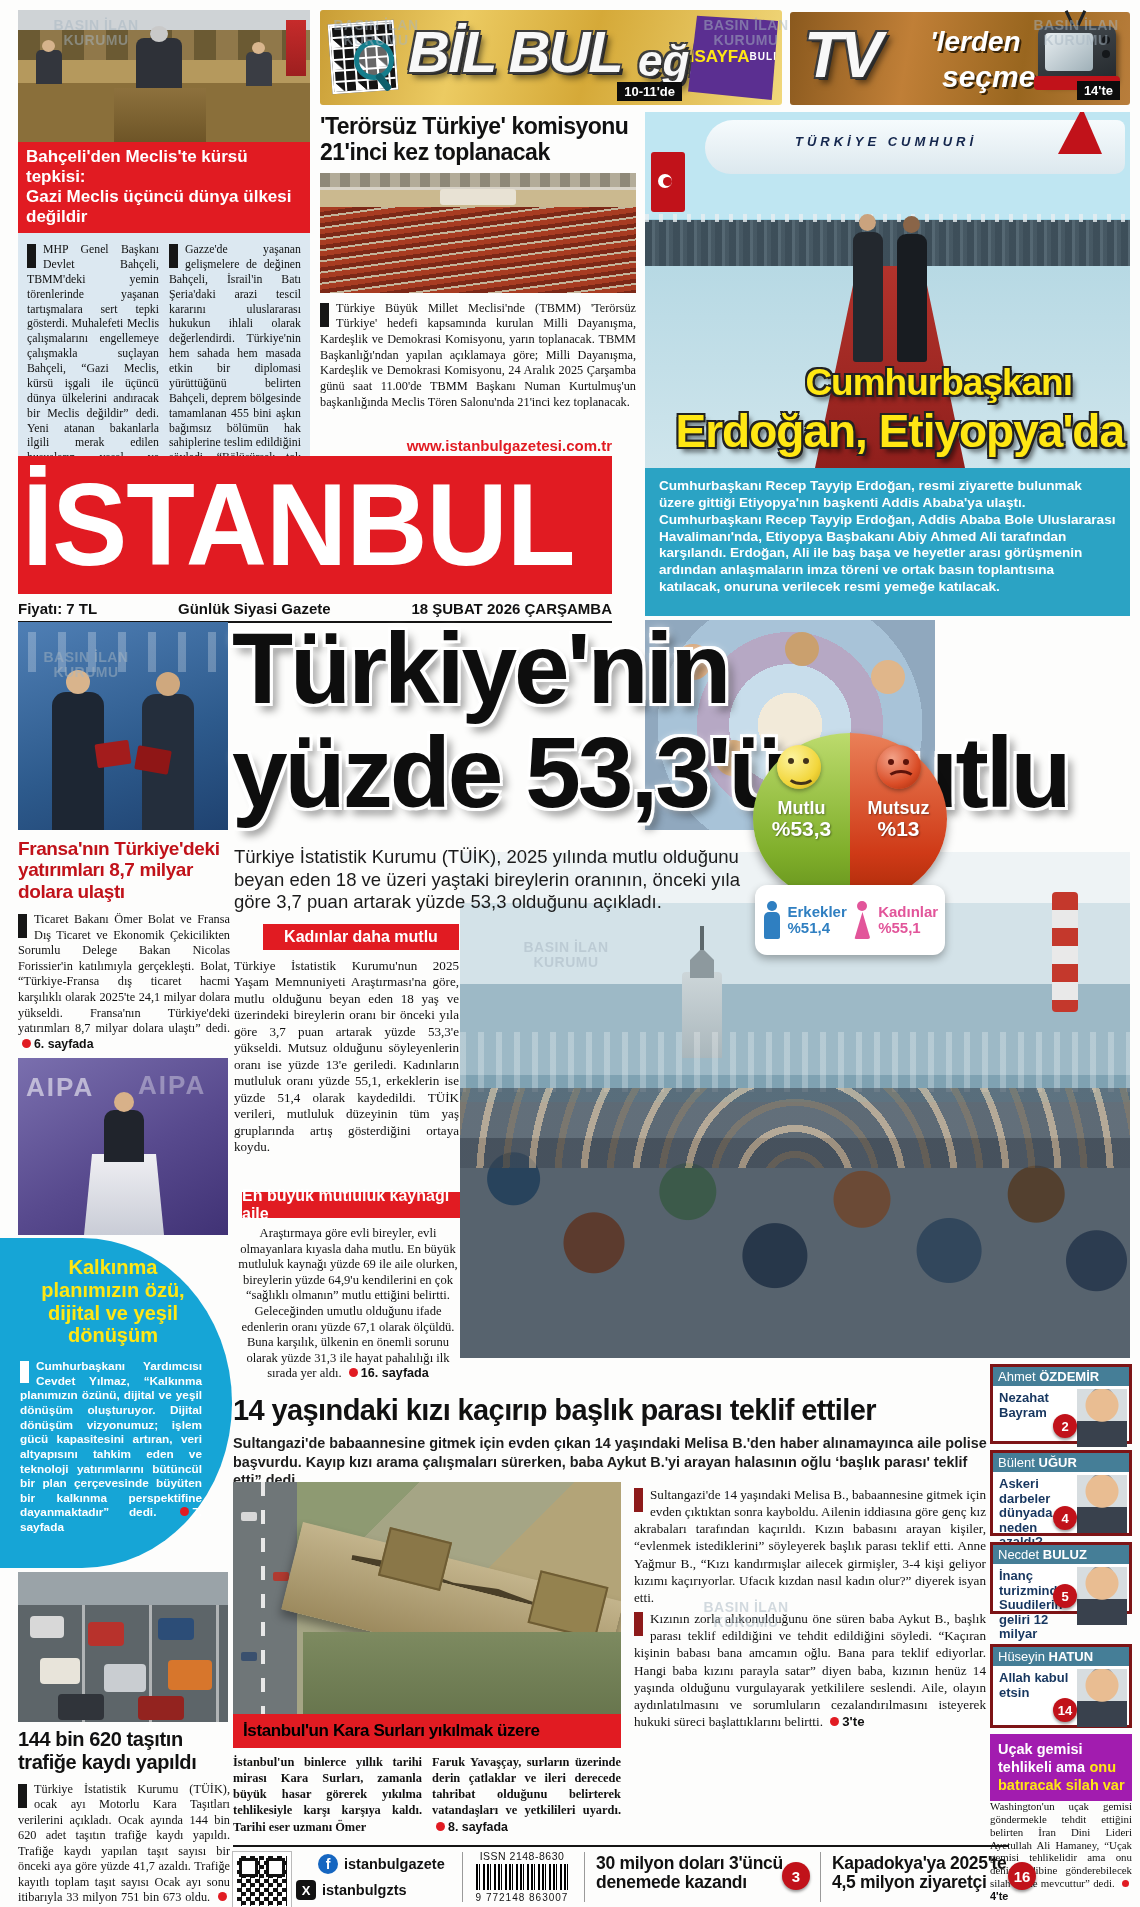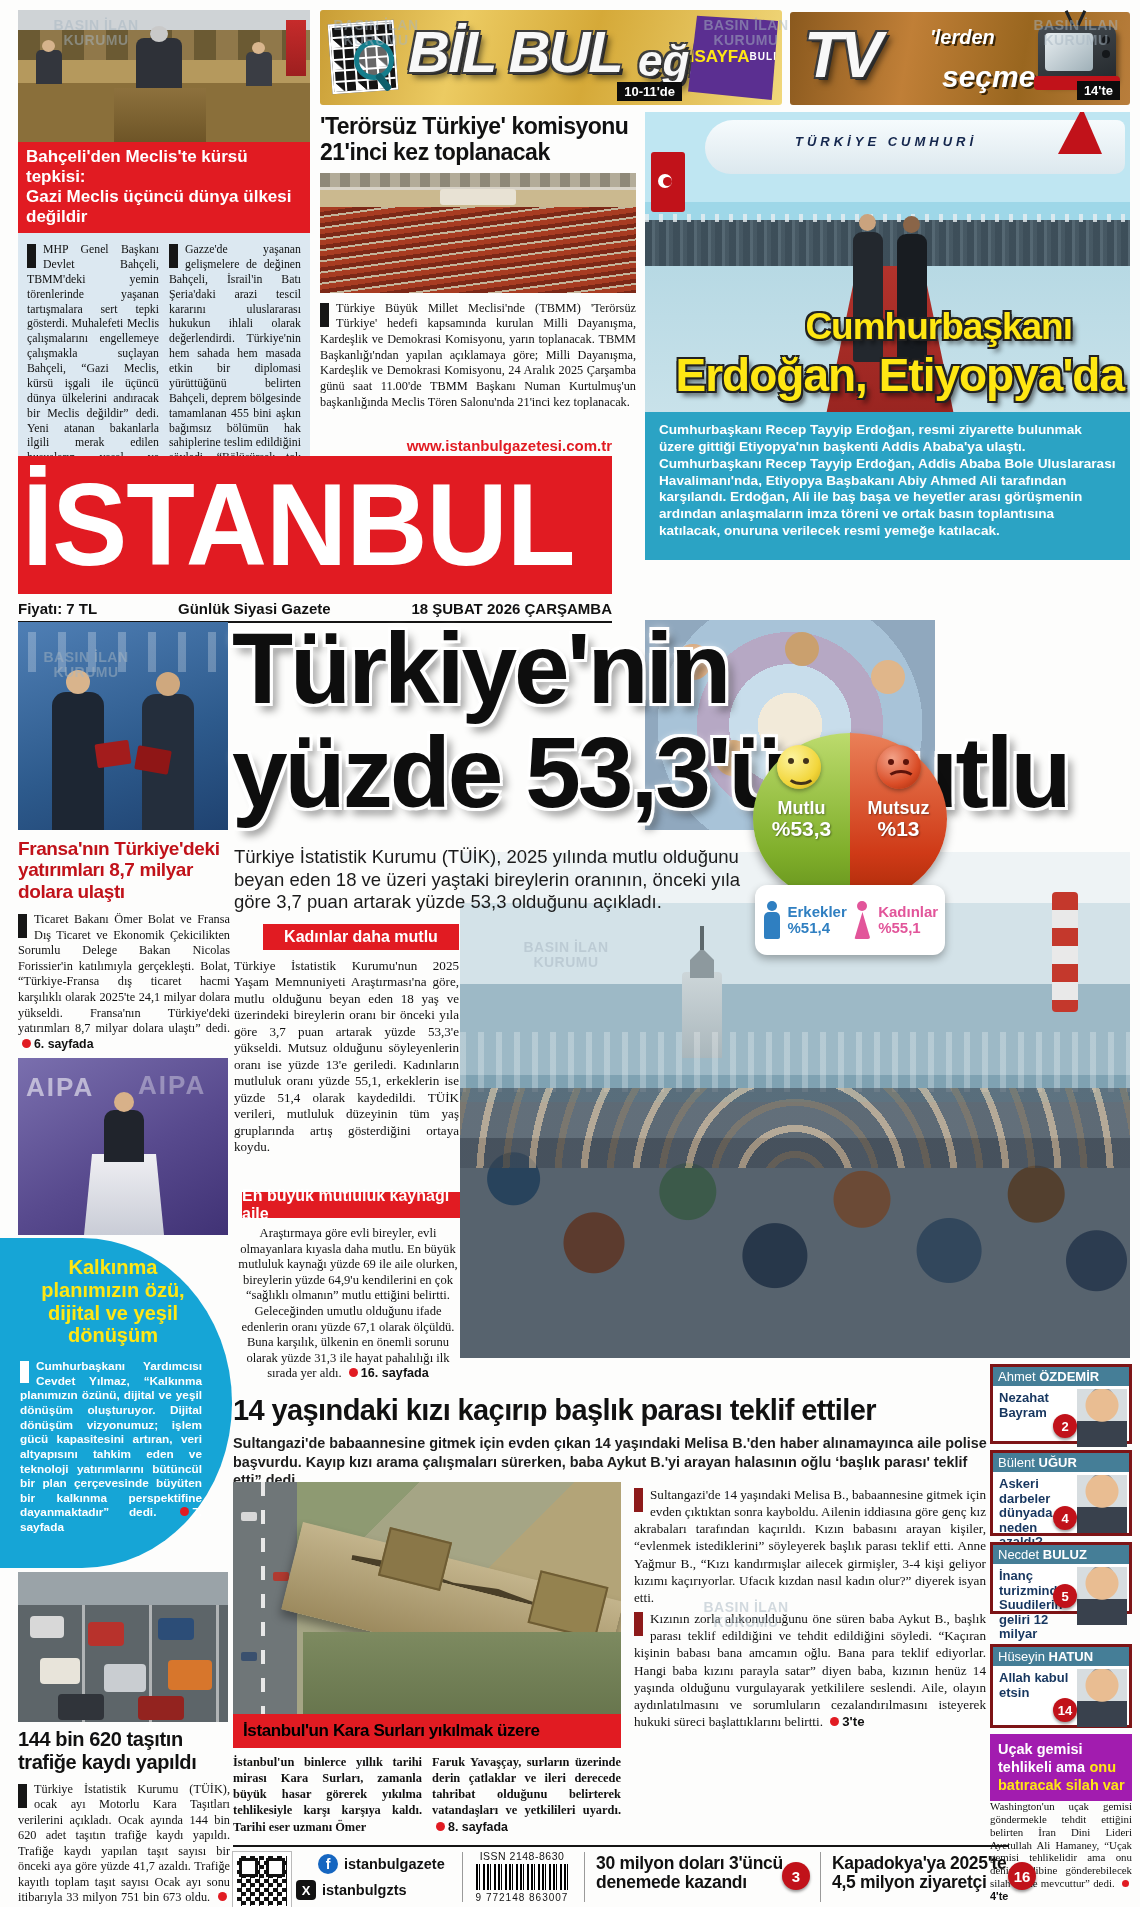--- a/index.html
+++ b/index.html
@@ -113,21 +113,21 @@
     <div class="abs" style="left:368px;top:4px;width:90px;height:86px;background:#5b2f91;clip-path:polygon(10% 2%,100% 8%,93% 100%,0 90%);display:flex;flex-direction:row;align-items:center;justify-content:center;line-height:1.02;">
       <span style="color:#ffe713;font-weight:900;font-size:17px;">TAM</span>
       <span style="color:#ffe713;font-weight:900;font-size:17px;">SAYFA</span>
       <span style="color:#fff;font-weight:700;font-size:10px;letter-spacing:1px;">BULMACA</span>
     </div>
     <div class="abs tag" style="right:100px;bottom:4px;">10-11'de</div>
   </div>
 
   <div class="abs" style="left:790px;top:12px;width:340px;height:93px;background:linear-gradient(100deg,#8a591e,#c07f37 35%,#99661f 68%,#b97e3c);border-radius:3px;">
     <div class="abs metal" style="left:14px;top:6px;font-size:64px;letter-spacing:-3px;">TV</div>
-    <div class="abs" style="left:140px;top:14px;font-size:20px;font-weight:900;font-style:italic;color:#fff;text-shadow:2px 2px 0 #3a2508;">'lerden</div>
+    <div class="abs" style="left:140px;top:14px;font-size:28px;font-weight:900;font-style:italic;color:#fff;text-shadow:2px 2px 0 #3a2508;">'lerden</div>
     <div class="abs" style="left:152px;top:48px;font-size:30px;font-weight:900;font-style:italic;color:#fff;text-shadow:2px 2px 0 #3a2508;">seçmeler</div>
     <div class="abs" style="right:14px;top:14px;width:78px;height:58px;background:linear-gradient(160deg,#474d52,#23282c);border-radius:8px;box-shadow:3px 4px 5px rgba(0,0,0,.4);">
       <div class="abs" style="left:7px;top:7px;width:48px;height:38px;background:linear-gradient(140deg,#e8eef1,#9fb0b8);border-radius:4px;"></div>
       <div class="abs" style="right:6px;top:10px;width:8px;height:8px;border-radius:50%;background:#14171a;"></div>
       <div class="abs" style="right:6px;top:24px;width:8px;height:8px;border-radius:50%;background:#14171a;"></div>
       <div class="abs" style="left:-4px;right:-4px;bottom:-6px;height:14px;background:#c1121a;border-radius:4px;"></div>
       <div class="abs" style="left:30px;top:-16px;width:3px;height:16px;background:#1d2124;transform:rotate(-25deg);"></div>
       <div class="abs" style="left:42px;top:-16px;width:3px;height:16px;background:#1d2124;transform:rotate(25deg);"></div>
     </div>
     <div class="abs tag" style="right:10px;bottom:5px;">14'te</div>
@@ -142,21 +142,21 @@
       <div class="abs" style="left:0;top:34px;width:100%;height:86px;background:repeating-linear-gradient(172deg,#a83c22 0 5px,#7c2817 5px 9px,#c4b49a 9px 11px);"></div>
       <div class="abs" style="left:38%;top:16px;width:24%;height:16px;background:#e8e2d4;border-radius:3px;"></div>
       <div class="abs" style="left:0;top:0;width:100%;height:14px;background:repeating-linear-gradient(90deg,#8e8878 0 10px,#b3ac99 10px 20px);"></div>
     </div>
     <div class="serif just" style="font-size:12.3px;line-height:1.28;margin-top:8px;">
       <span class="sq"></span><span>Türkiye Büyük Millet Meclisi'nde (TBMM) 'Terörsüz Türkiye' hedefi kapsamında kurulan Milli Dayanışma, Kardeşlik ve Demokrasi Komisyonu, yarın toplanacak. TBMM Başkanlığı'ndan yapılan açıklamaya göre; Milli Dayanışma, Kardeşlik ve Demokrasi Komisyonu, 24 Aralık 2025 Çarşamba günü saat 11.00'de TBMM Başkanı Numan Kurtulmuş'un başkanlığında Meclis Tören Salonu'nda 21'inci kez toplanacak.</span>
     </div>
   </div>
 
   <div class="abs" style="left:645px;top:112px;width:485px;">
-    <div class="photo" style="position:relative;height:300px;background:linear-gradient(180deg,#bfe6f2 0 30%,#9ed7e8 30% 62%,#8fd0e2 62% 100%);padding-left:32px;">
+    <div class="photo" style="position:relative;height:356px;background:linear-gradient(180deg,#bfe6f2 0 30%,#9ed7e8 30% 62%,#8fd0e2 62% 100%);padding-left:32px;">
 
       <div class="abs" style="left:60px;top:8px;width:420px;height:54px;background:linear-gradient(180deg,#f6fbfd,#dce8ee);border-radius:28px 8px 10px 26px;"></div>
       <div class="abs" style="right:28px;top:-4px;width:44px;height:46px;background:#c1121a;clip-path:polygon(0 100%,55% 0,100% 100%);"></div>
       <div class="abs" style="left:150px;top:22px;font-size:13px;font-weight:800;color:#14264d;letter-spacing:4px;font-style:italic;">TÜRKİYE CUMHURİ</div>
 
       <div class="abs" style="left:6px;top:40px;width:34px;height:60px;background:#c1121a;border-radius:3px;">
         <div class="abs" style="left:7px;top:22px;width:14px;height:14px;border-radius:50%;background:#fff;"></div>
         <div class="abs" style="left:12px;top:25px;width:9px;height:9px;border-radius:50%;background:#c1121a;"></div>
       </div>
 

